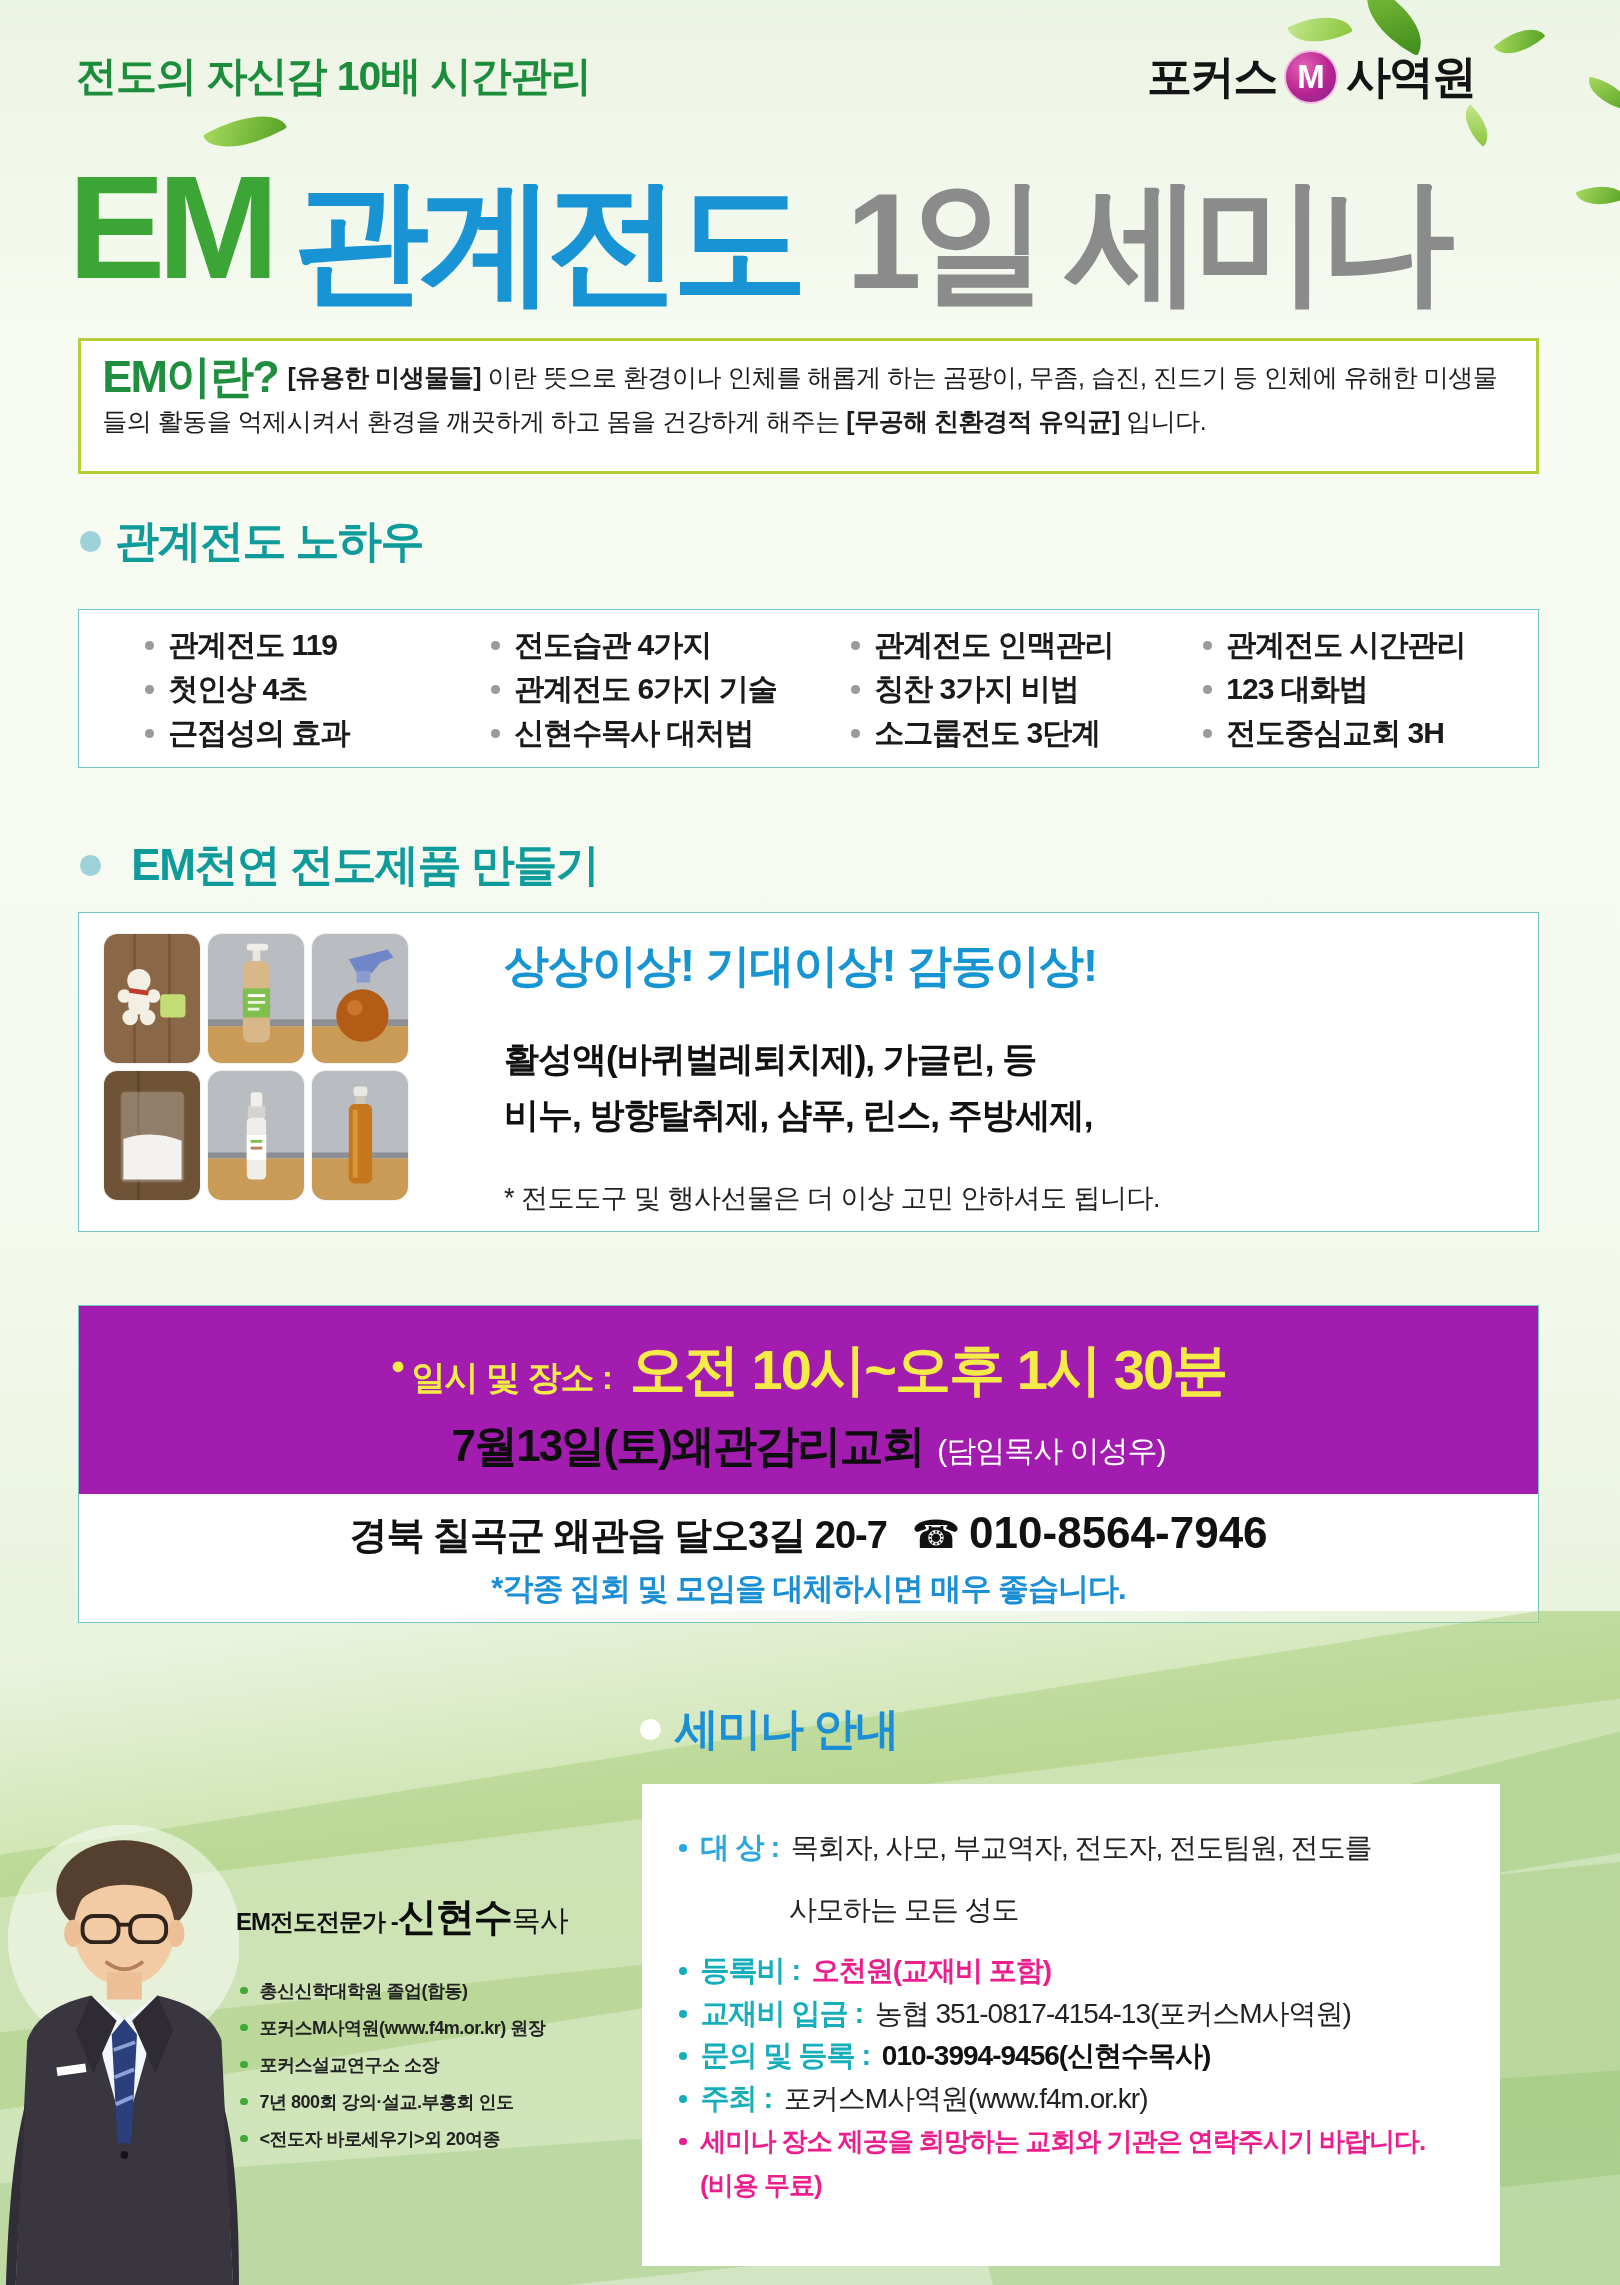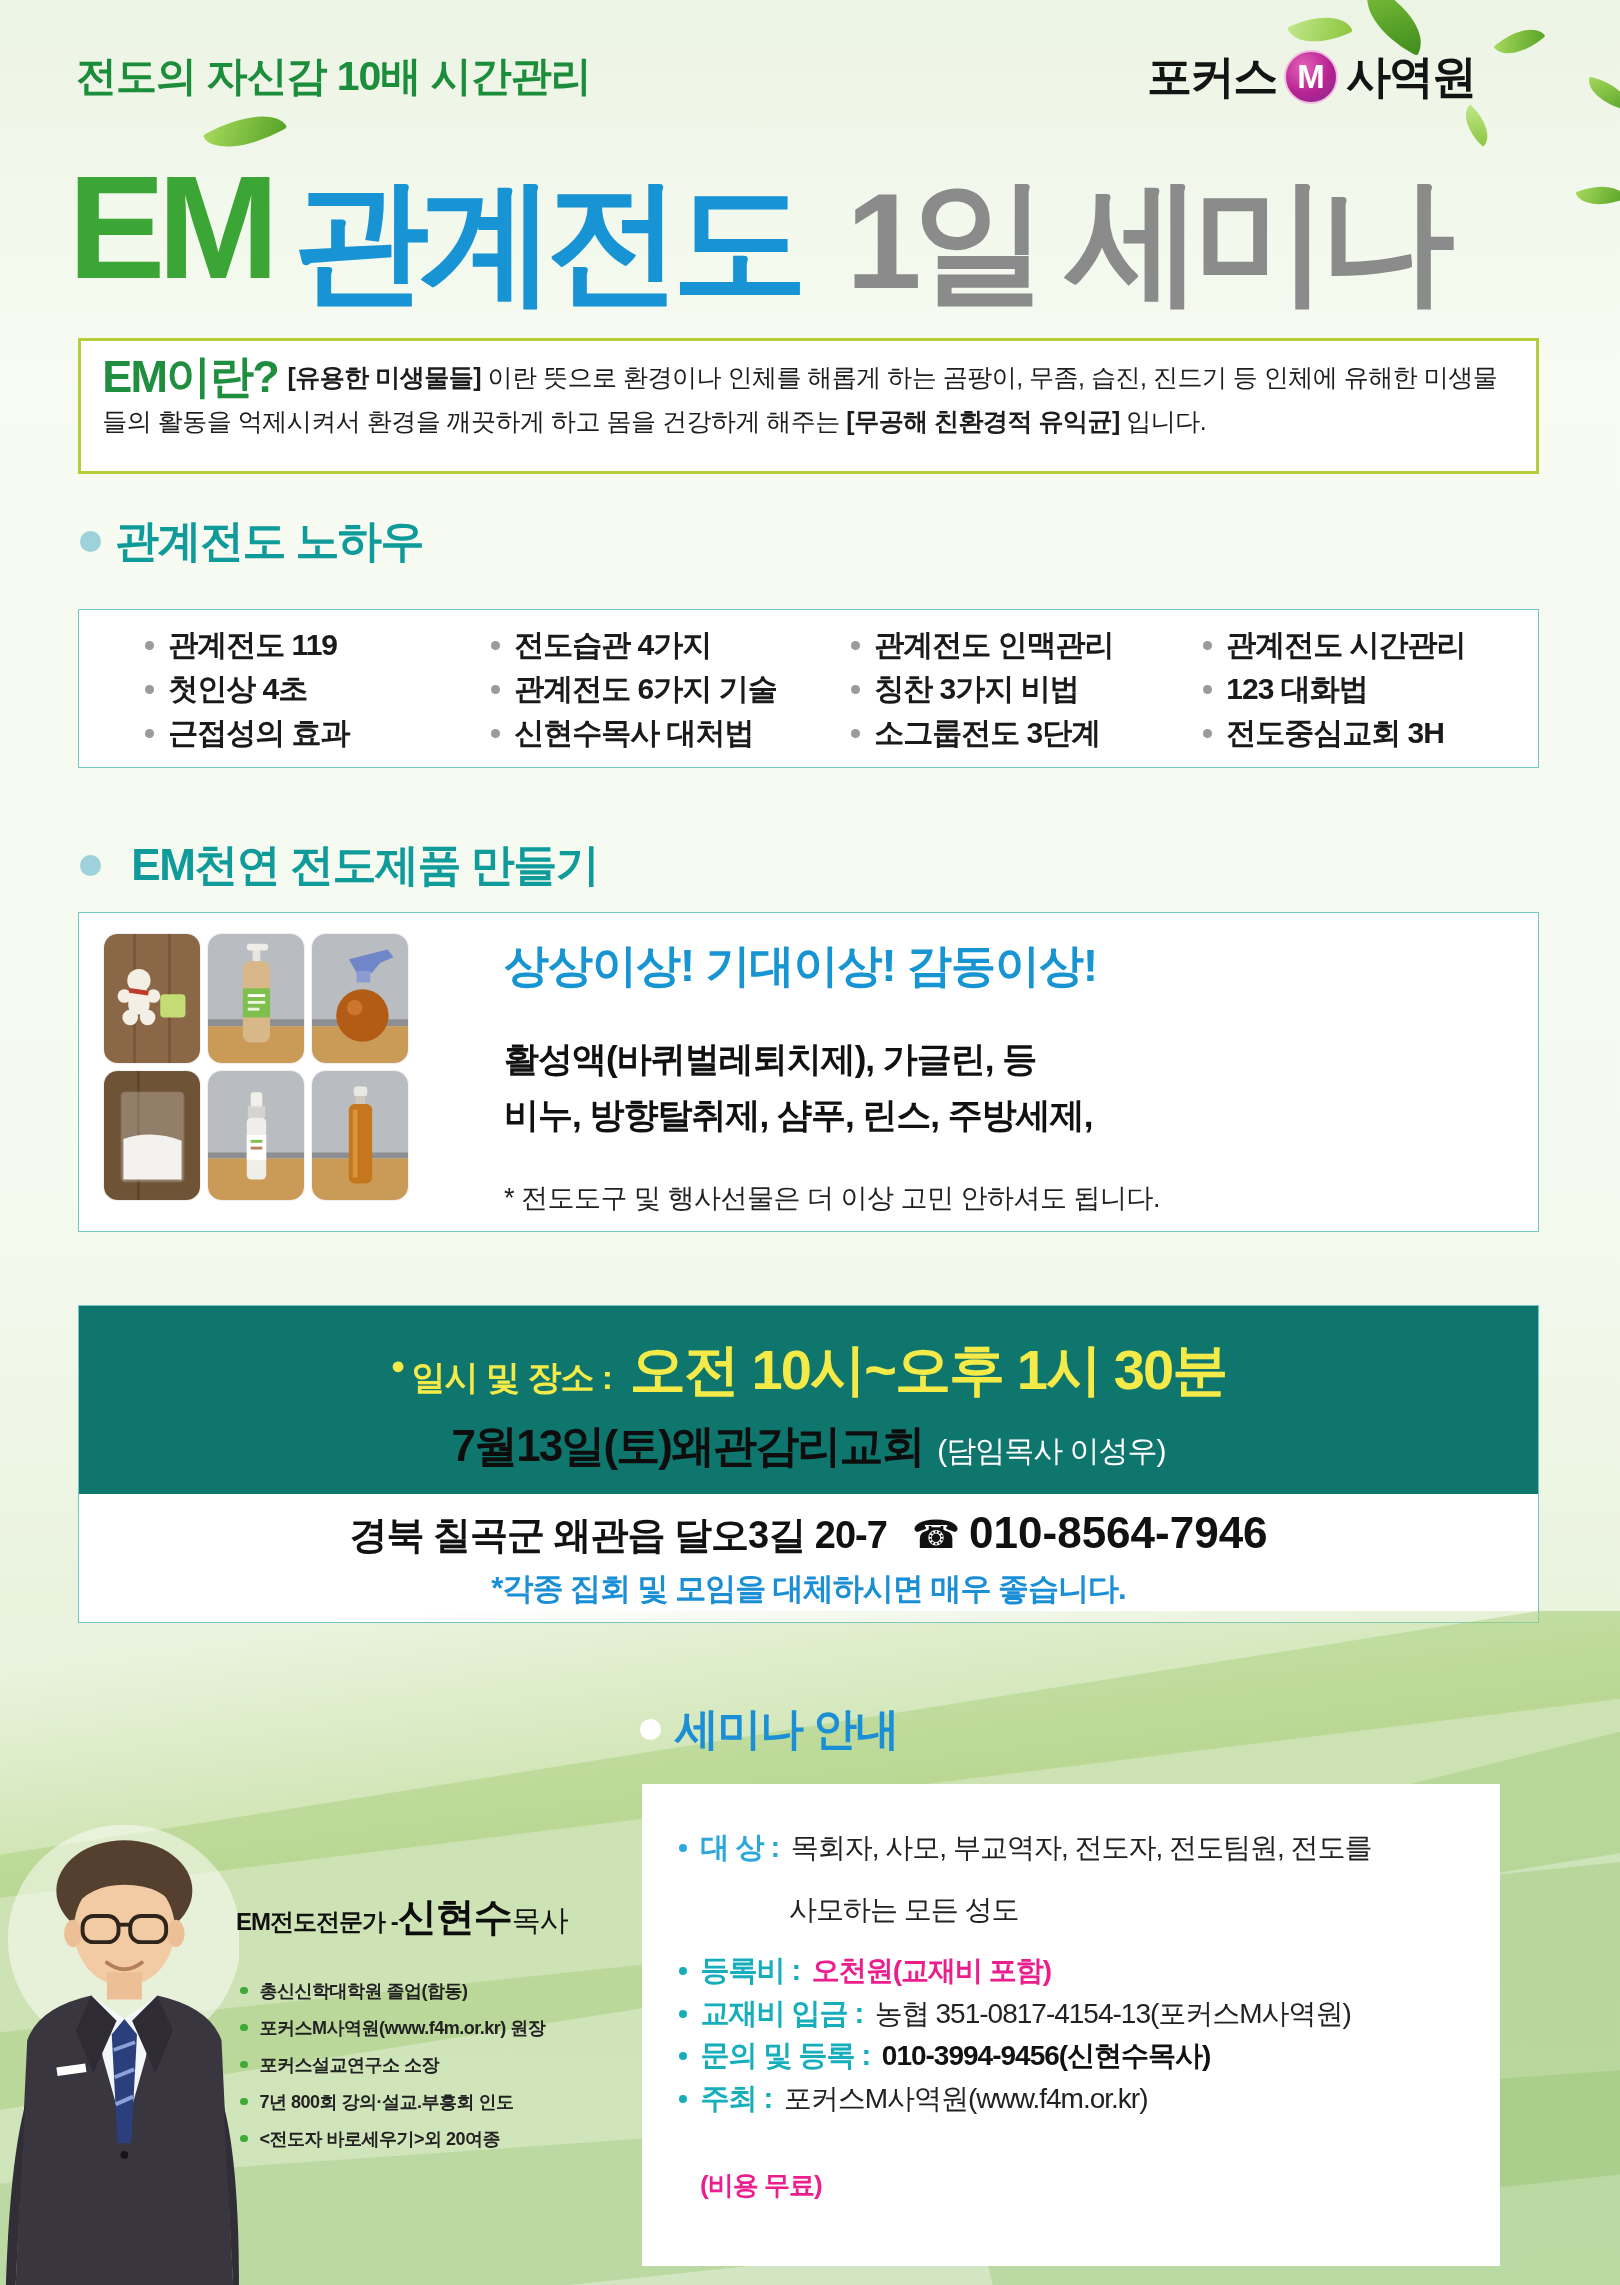--- a/index.html
+++ b/index.html
@@ -47,21 +47,21 @@
   .pr-box { left:78px; top:912px; width:1461px; height:320px; }
   .pr-grid { position:absolute; left:25px; top:21.3px; display:grid; grid-template-columns:repeat(3,96px); grid-auto-rows:129px; gap:7.8px; }
   .tile { width:96px; height:129px; border-radius:13.6px; overflow:hidden; box-shadow:0 0 0 1px rgba(0,0,0,0.06); }
   .pr-text { position:absolute; left:425px; top:23px; }
   .pr-slogan { font-size:45px; font-weight:900; color:#1795d3; letter-spacing:-1px; }
   .pr-lines { margin-top:35px; }
   .pr-line { font-size:35px; font-weight:800; color:#111; line-height:56px; letter-spacing:-1px; }
   .pr-note { margin-top:37px; font-size:27px; font-weight:500; color:#222; letter-spacing:-0.5px; }
   
   .banner { position:absolute; left:78px; top:1305px; width:1461px; height:318px; background:#fff; border:1.9px solid #72c5c5; }
-  .banner-teal { position:absolute; left:0; top:0; right:0; height:188px; background:#0f766e;text-decoration:underline; }
+  .banner-teal { position:absolute; left:0; top:0; right:0; height:188px; background:#a21caf;text-decoration:underline; }
   .bn-line1 { position:absolute; top:27px; width:100%; text-align:center; white-space:nowrap; }
   .bn-bullet { font-size:25px; color:#f4ea48; vertical-align:15.5px; }
   .bn-label { font-size:34px; font-weight:700; color:#f4ea48; letter-spacing:-1px; margin-left:5.8px; }
   .bn-time { font-size:56px; font-weight:900; color:#f4ea48; letter-spacing:-1.9px; margin-left:17.5px; }
   .bn-line2 { position:absolute; top:111px; width:100%; text-align:center; white-space:nowrap; }
   .bn-date { font-size:44px; font-weight:900; color:#0d0d0d; letter-spacing:-1.9px; }
   .bn-pastor { font-size:30px; font-weight:500; color:#ffffff; letter-spacing:-1px; margin-left:13.6px; }
   .banner-white { position:absolute; left:0; top:188px; right:0; bottom:0; }
   .bn-addr { position:absolute; top:13.6px; width:100%; text-align:center; font-size:38px; font-weight:700; color:#111; letter-spacing:-1px; white-space:nowrap; }
   .bn-phone-icon { margin:0 9.7px 0 25px; font-size:39px; }
@@ -332,20 +332,24 @@
     </div>
     <div class="s-row" style="top:252px;">
       <span class="s-dot"></span>
       <span class="s-label">문의 및 등록 :</span>
       <span class="s-val bold">010-3994-9456(신현수목사)</span>
     </div>
     <div class="s-row" style="top:295px;">
       <span class="s-dot"></span>
       <span class="s-label">주최 :</span>
       <span class="s-val">포커스M사역원(www.f4m.or.kr)</span>
+    </div>
+    <div class="s-row" style="top:340px;">
+      <span class="s-dot pink"></span>
+      <span class="s-val pinkline">세미나 장소 제공을 희망하는 교회와 기관은 연락주시기 바랍니다.</span>
     </div>
     <div class="s-row" style="top:384px;left:58px;">
       <span class="s-val pinkline">(비용 무료)</span>
     </div>
   </div>
 
   <svg class="speaker-photo" width="239" height="473" viewBox="0 0 246 487">
     <ellipse cx="128" cy="130" rx="120" ry="118" fill="#ffffff" opacity="0.5"></ellipse>
     <ellipse cx="128" cy="80" rx="70" ry="52" fill="#55402f"></ellipse>
     <ellipse cx="128" cy="120" rx="52" ry="58" fill="#f2cba4"></ellipse>

